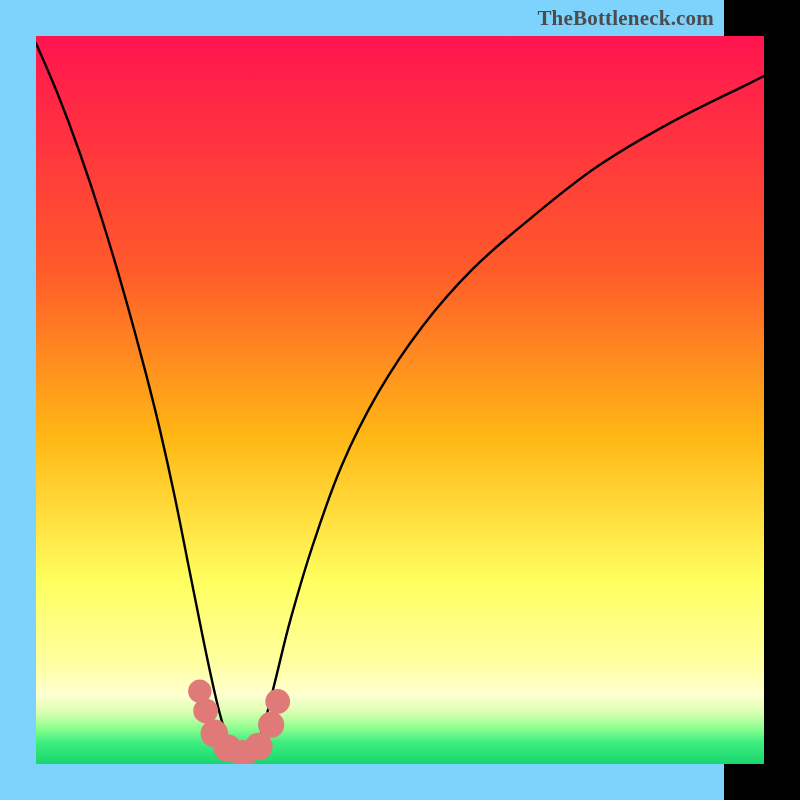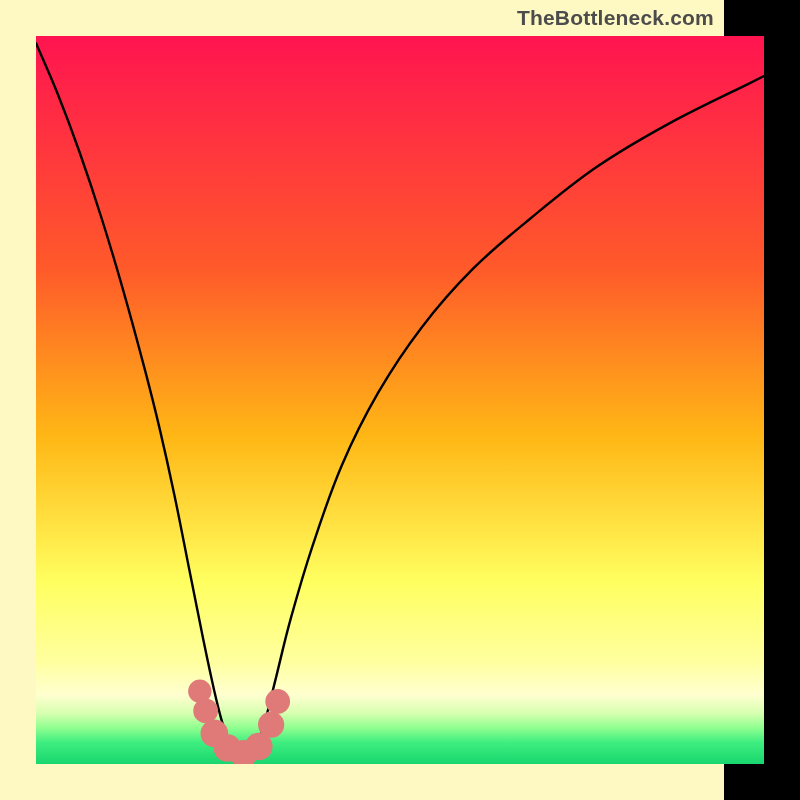--- a/index.html
+++ b/index.html
@@ -10,21 +10,22 @@
     background: #000000;
     overflow: hidden;
     font-family: Arial, Helvetica, sans-serif;
   }
   .outer-frame {
     position: absolute;
     left: 0;
     top: 0;
     width: 724px;
     height: 800px;
-    background: #fef9c3;
+    background: #7dd3fc;
+    font-family: Liberation Serif, serif;
   }
   .plot-area {
     position: absolute;
     left: 36px;
     top: 36px;
     width: 728px;
     height: 728px;
     overflow: hidden;
   }
   .branding-label {

